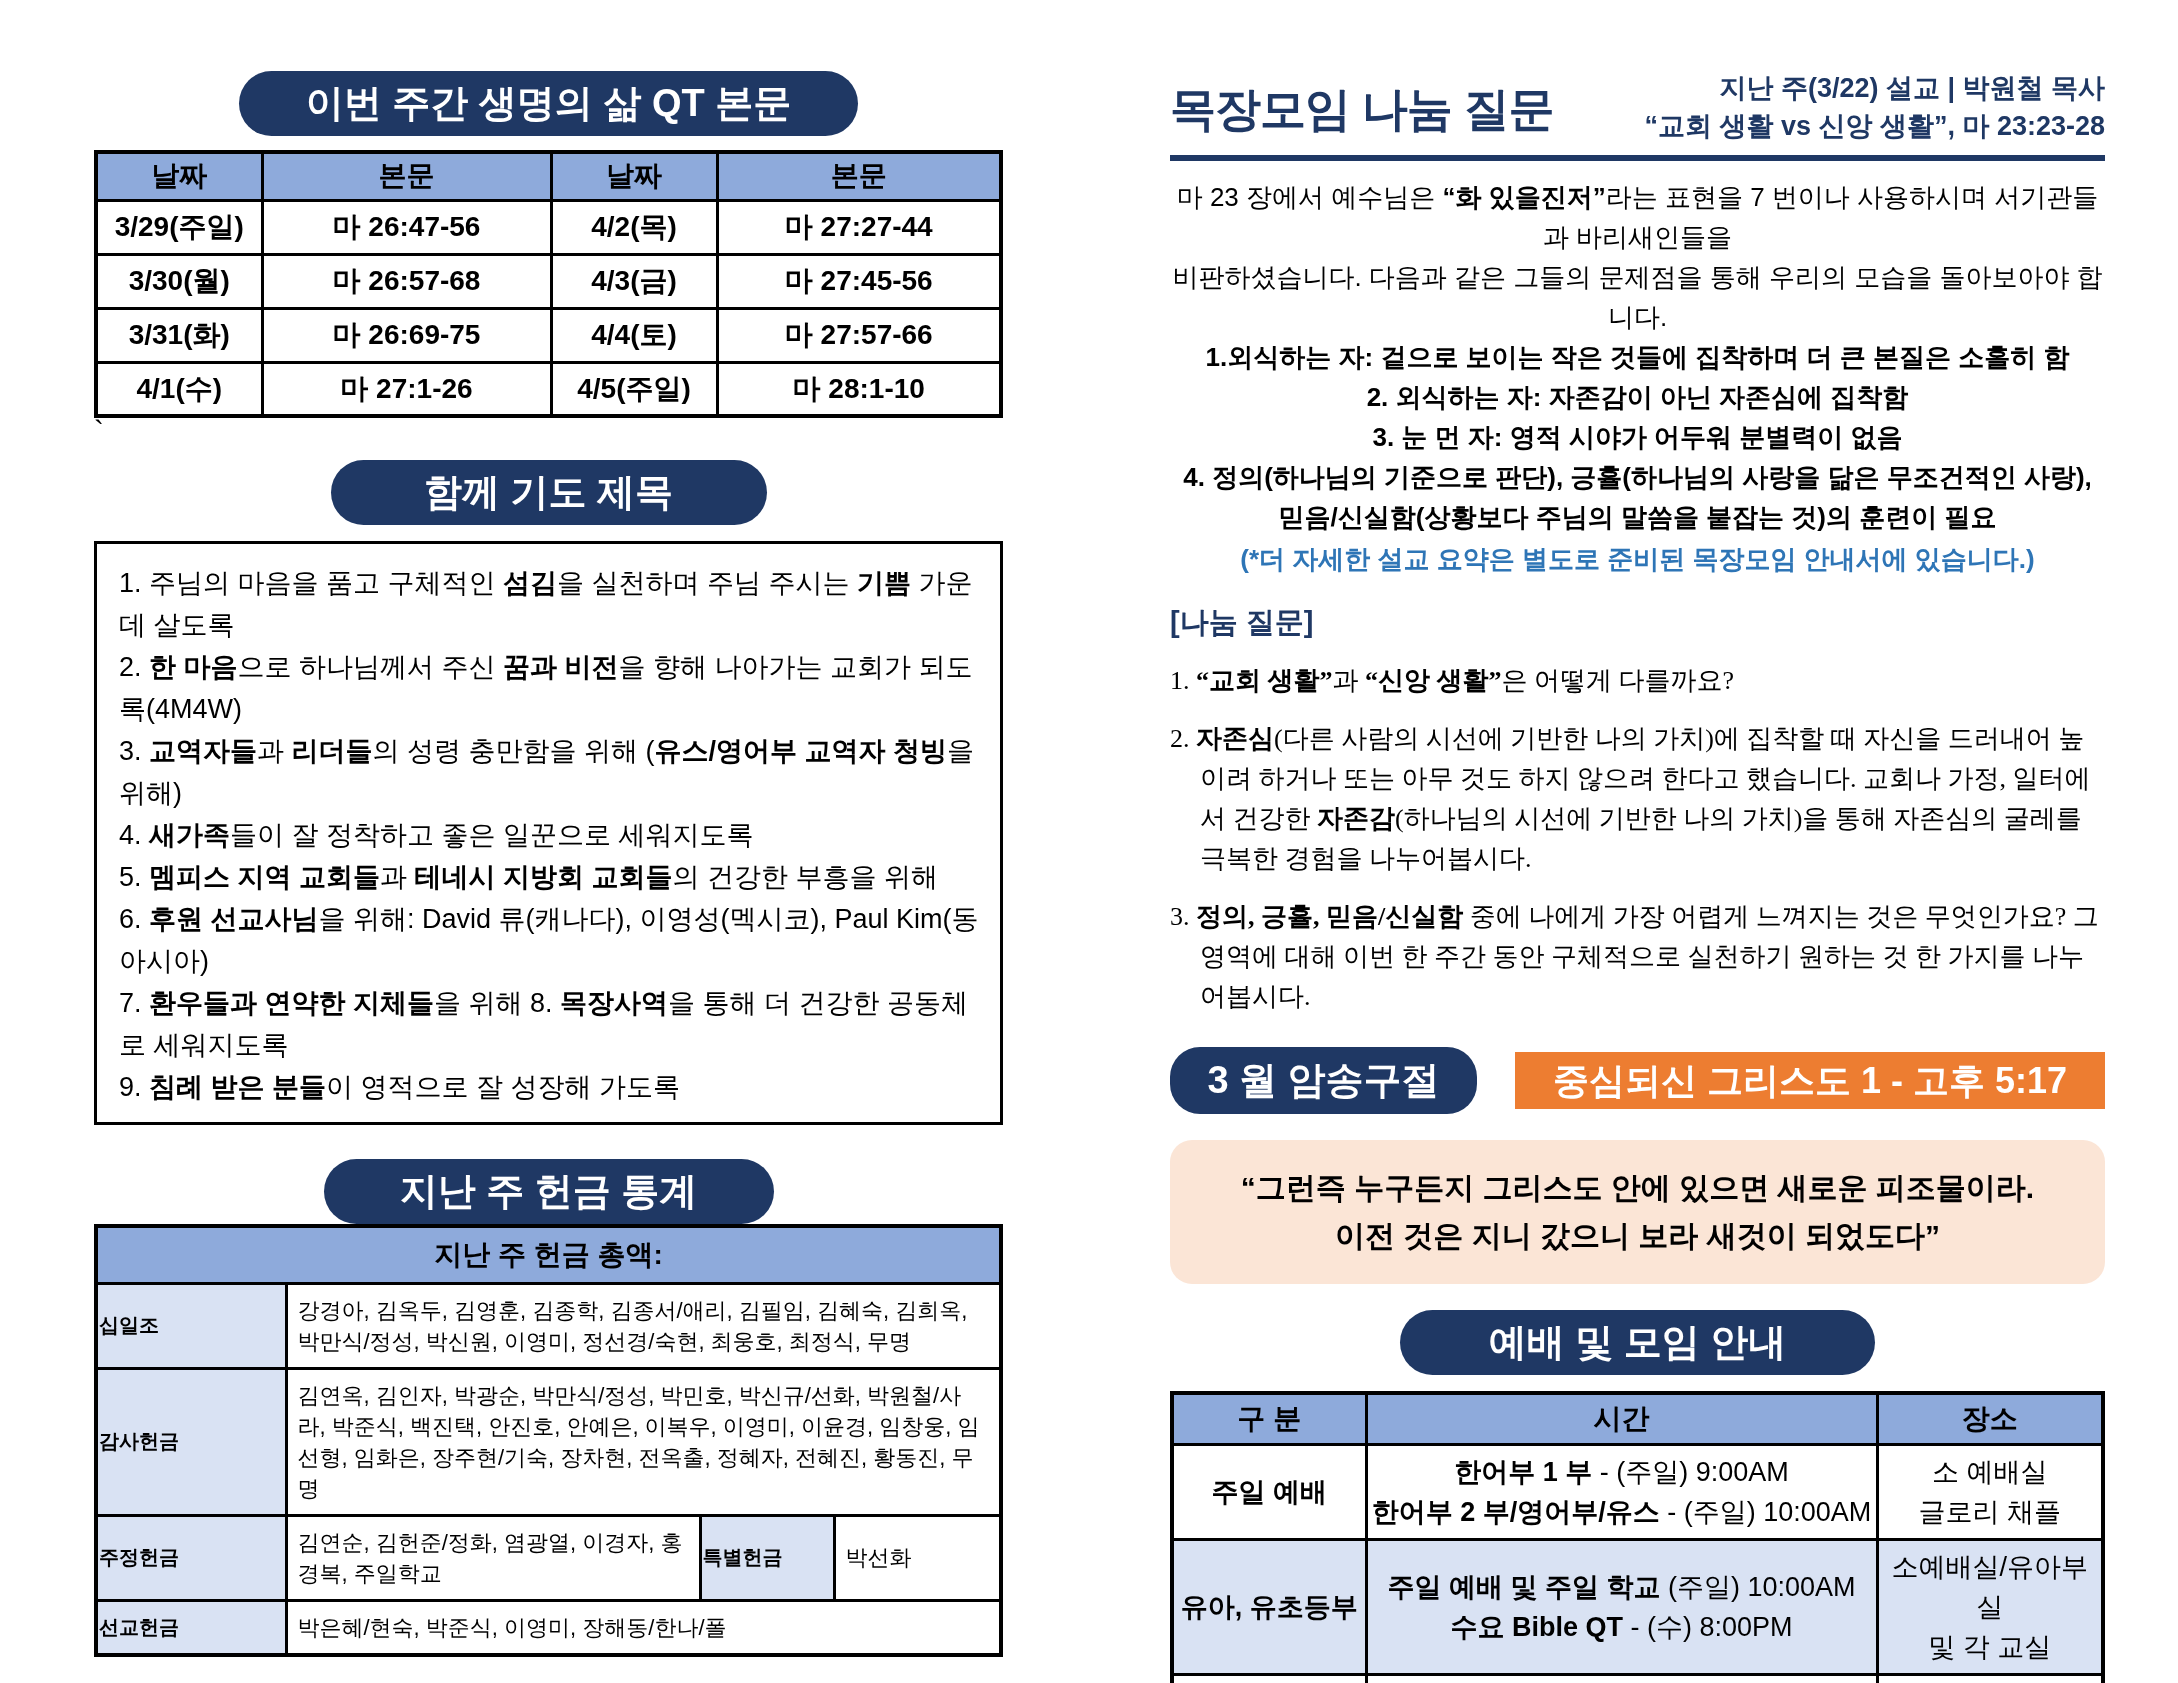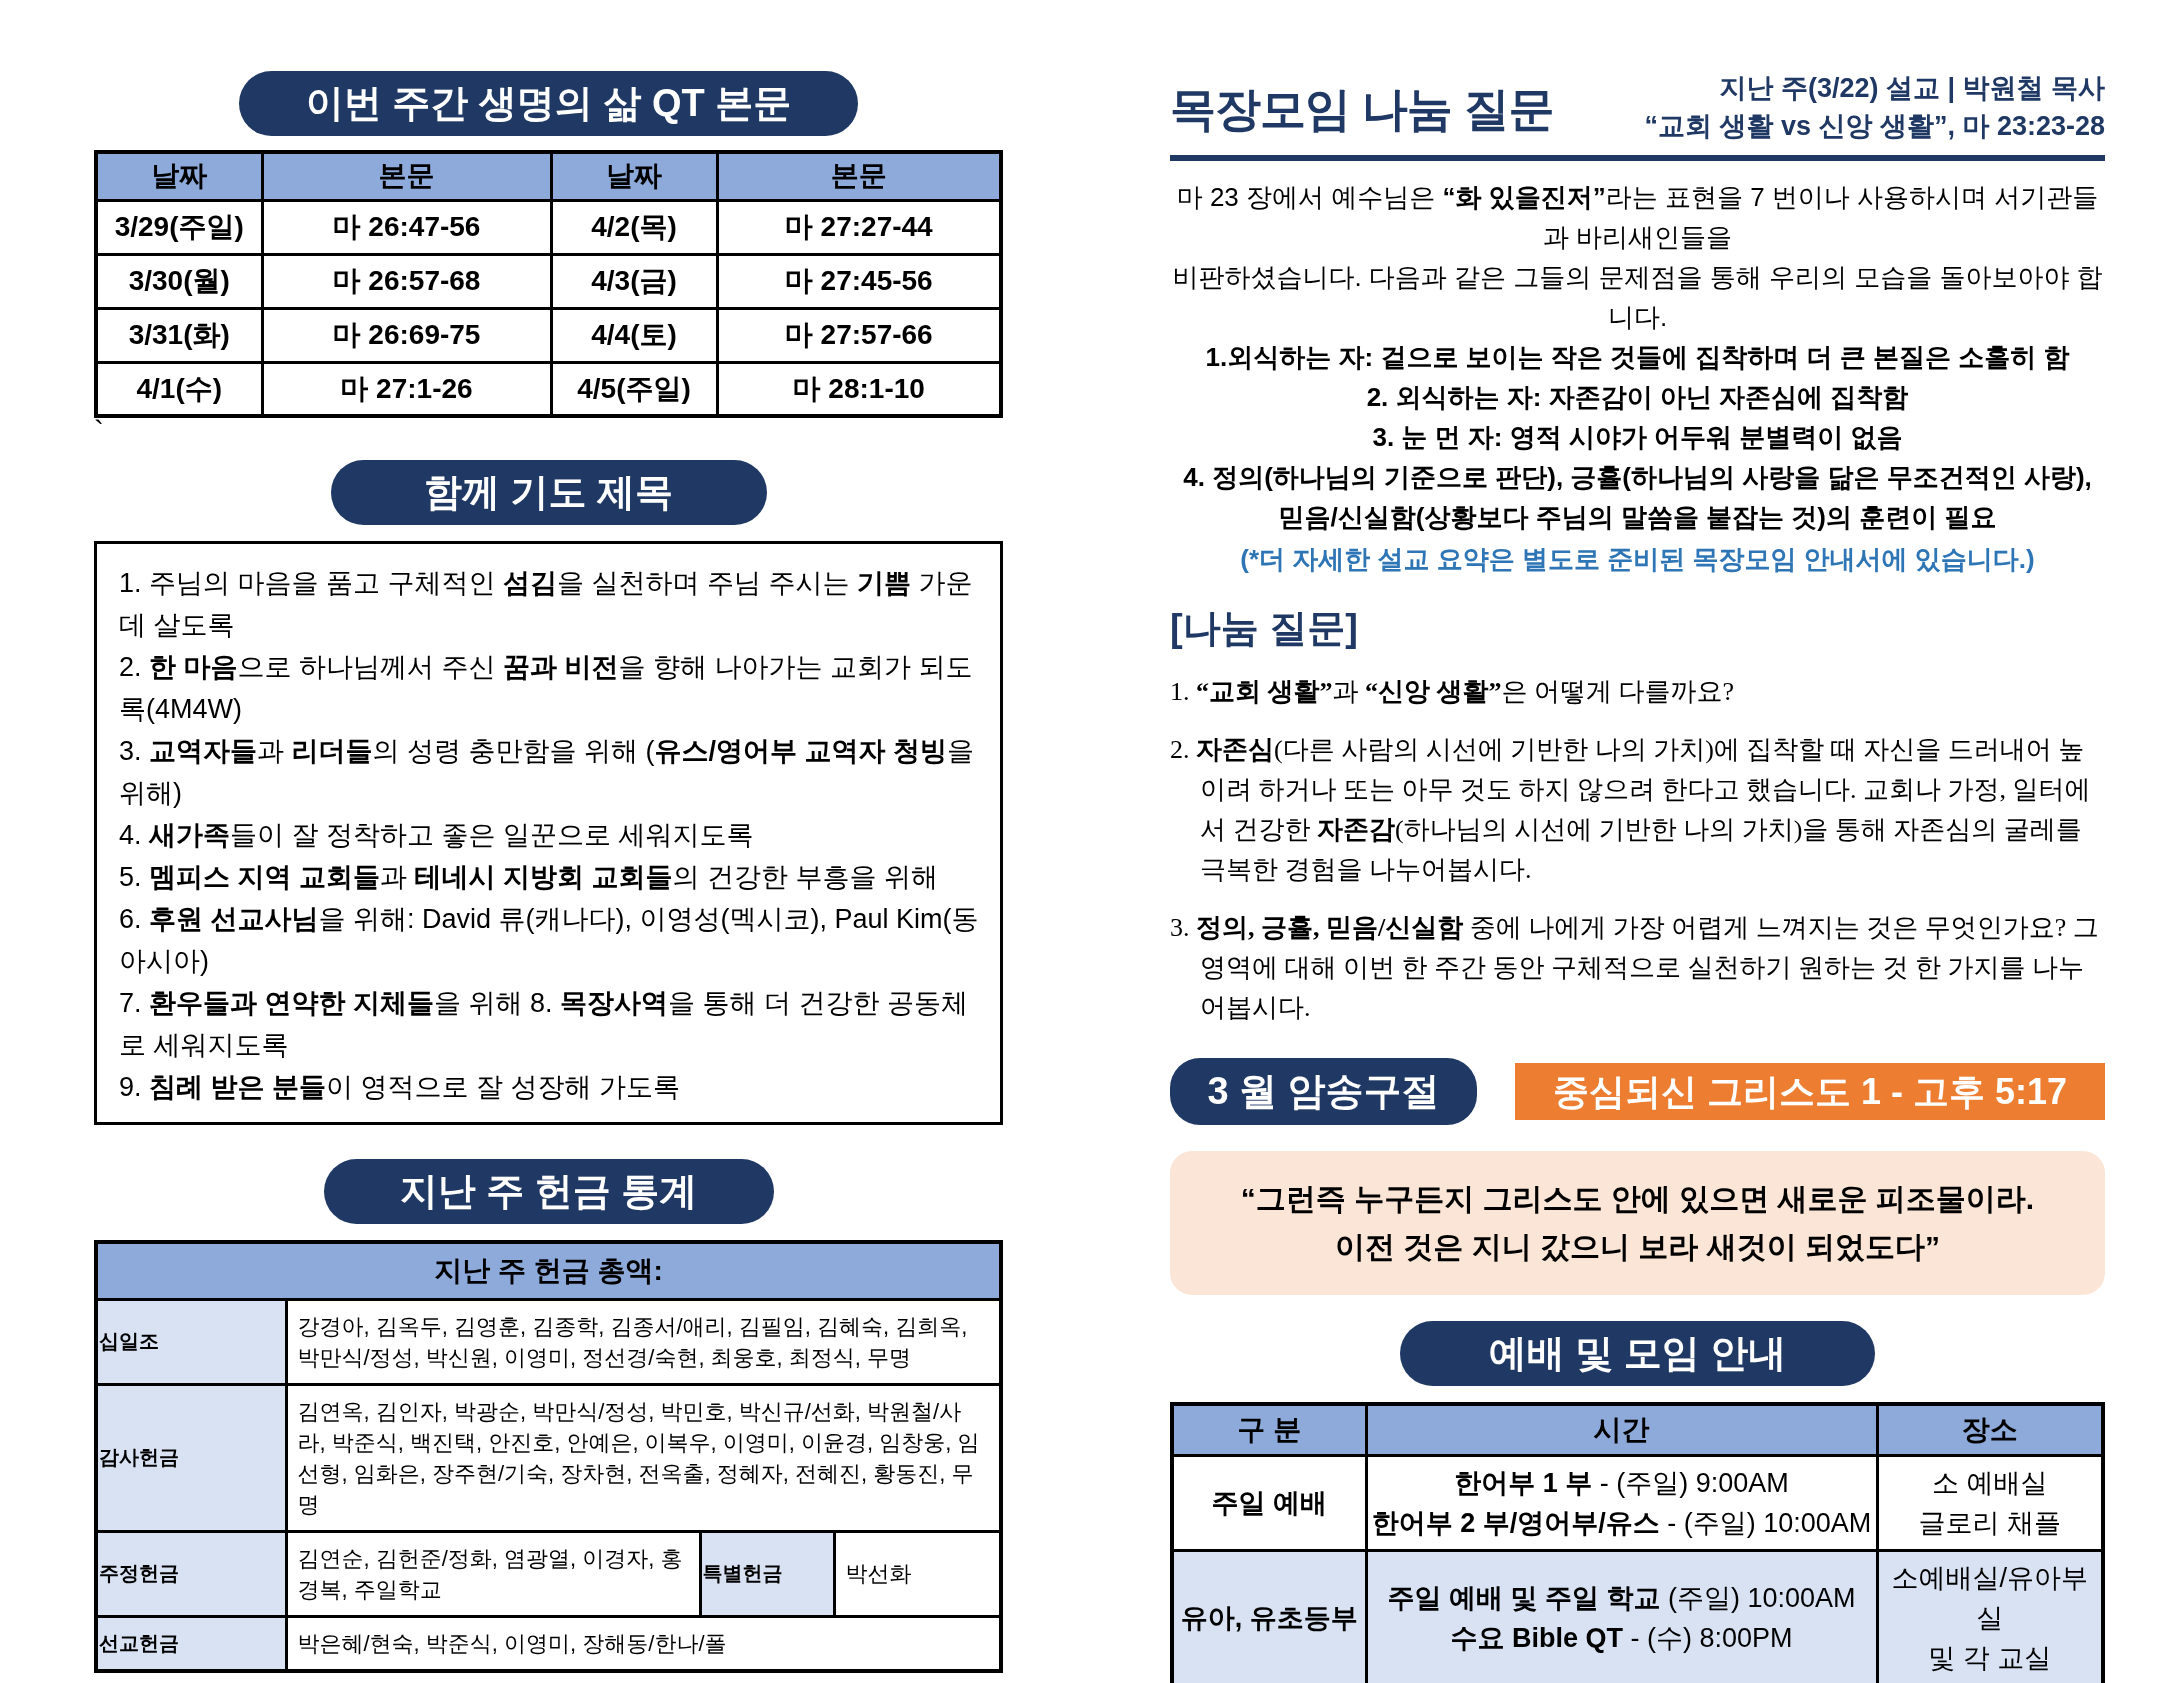--- a/index.html
+++ b/index.html
@@ -28,40 +28,40 @@
   .qt-tbl th{background:#8eaadb;font-size:28px;font-weight:bold;height:48px;}
   .qt-tbl td{background:#fff;font-size:28px;font-weight:600;text-align:center;height:54px;}
 
   .stray{font-size:30px;height:26px;line-height:26px;}
 
   
   .prayer-box{border:3px solid #000;margin-top:16px;padding:18px 10px 14px 22px;}
   .prayer-item{font-size:27px;line-height:42px;}
 
   
-  .off-tbl{margin-top:16px;}
+  .off-tbl{}
   .off-tbl .hdr td{background:#8eaadb;font-size:28px;font-weight:bold;text-align:center;height:57px;}
   .off-tbl .lbl{background:#d9e2f3;font-size:20px;font-weight:bold;text-align:left;}
   .off-tbl .names{background:#fff;font-size:22px;line-height:31px;padding:10px 10px;text-align:left;}
   .off-tbl tr.r1 td{height:83px;}
   .off-tbl tr.r2 td{height:115px;}
   .off-tbl tr.r3 td{height:50px;}
   .off-tbl tr.r4 td{height:50px;}
 
   
   .r-head{display:flex;justify-content:space-between;align-items:flex-end;}
   .r-title{color:#1f3864;font-size:46px;font-weight:bold;letter-spacing:-1px;padding-bottom:4px;}
   .r-info{color:#1f3864;font-size:27px;font-weight:bold;text-align:right;line-height:38px;}
   .r-rule{height:6px;background:#1f3864;margin-top:10px;}
 
   .sermon{margin-top:16px;text-align:center;}
   .sermon .ln{font-size:26px;line-height:40px;}
   .sermon .note{color:#2e75b6;font-weight:bold;font-size:26px;line-height:44px;}
 
-  .q-head{color:#1f3864;font-weight:bold;font-size:38px;margin-top:22px;}
+  .q-head{color:#1f3864;font-weight:bold;font-size:29px;margin-top:22px;}
   .q-item{font-size:26px;line-height:40px;margin-top:18px;padding-left:30px;text-indent:-30px;font-family:Liberation Serif, serif;}
 
   .verse-row{display:flex;align-items:center;margin-top:30px;}
   .verse-pill{background:#1f3864;color:#fff;font-weight:bold;font-size:38px;
               width:307px;height:67px;line-height:67px;text-align:center;border-radius:30px;}
   .verse-ref{background:#ed7d31;color:#fff;font-weight:bold;font-size:36px;
              height:57px;line-height:57px;text-align:center;flex:1;margin-left:38px;}
   .peach{background:#fbe5d6;border-radius:22px;margin-top:26px;padding:24px 20px;
          text-align:center;font-weight:bold;font-size:30px;line-height:48px;}
 

